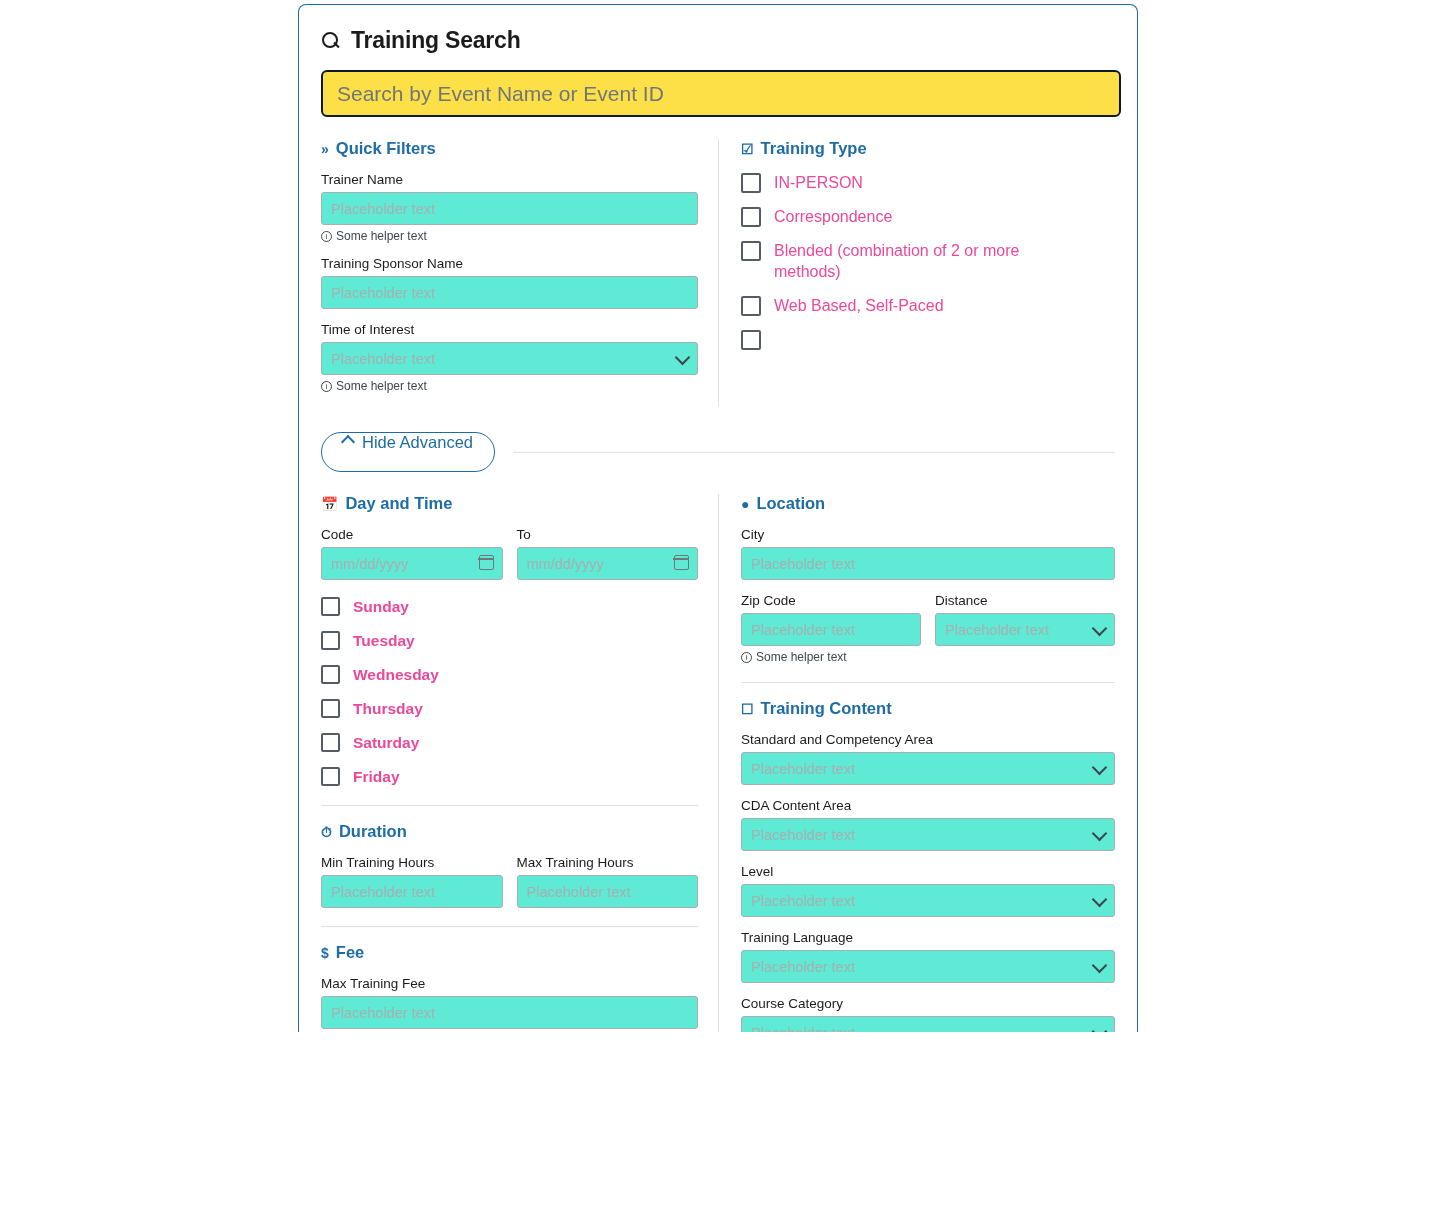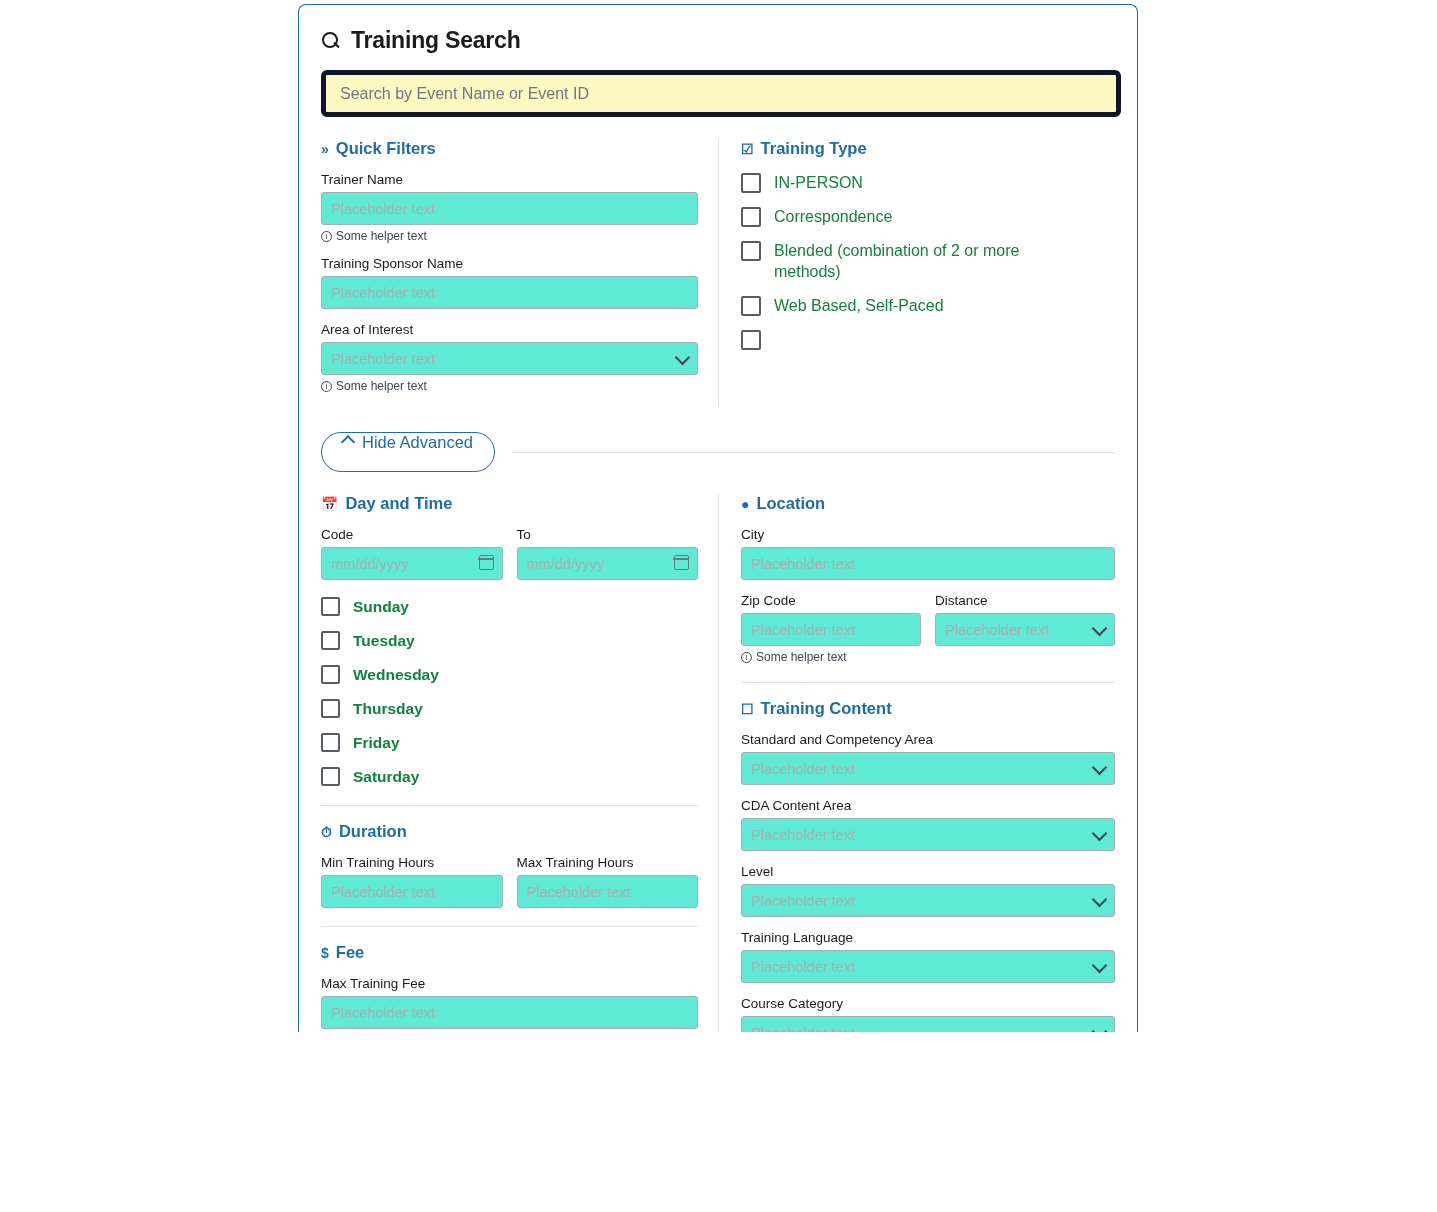--- a/index.html
+++ b/index.html
@@ -62,27 +62,27 @@
     left: 12px; top: 13px;
     width: 7px; height: 2px;
     background: #1b1b1b;
     transform: rotate(45deg);
   }
 
   .main-search {
     margin-top: 16px;
     width: 800px;
     height: 47px;
-    border: 5px solid #0f172a;
+    border: 2px solid #0f172a;
     border-radius: 6px;
     padding: 0 14px;
-    font-size: 16px;
+    font-size: 21px;
     color: #71767a;
     font-family: "Liberation Sans", sans-serif;
-    background: #fef9c3;
+    background: #fde047;
   }
   .main-search::placeholder { color: #71767a; }
 
   
   .cols {
     display: flex;
     margin-top: 22px;
   }
   .col-left { width: 400px; padding-right: 20px; }
   .col-right { width: 400px; padding-left: 22px; border-left: 1px solid #dfe1e2; }
@@ -163,21 +163,21 @@
   .cb-box {
     width: 20px; height: 20px;
     min-width: 20px;
     border: 2px solid #565c65;
     border-radius: 2px;
     background: #fff;
     margin-top: 1px;
   }
   .cb-label {
     font-size: 16px;
-    color: #15803d;
+    color: #ec4899;
     line-height: 21px;
     max-width: 260px;
   }
   .cb-row.small .cb-box { width: 19px; height: 19px; min-width: 19px; }
   .cb-row.small .cb-label { font-size: 15.5px; font-weight: bold; }
 
   
   .adv-wrap {
     display: flex;
     align-items: center;
@@ -296,21 +296,21 @@
             <span>Some helper text</span>
           </div>
         </div>
 
         <div class="field">
           <label class="field-label">Training Sponsor Name</label>
           <input class="txt" placeholder="Placeholder text" style="">
         </div>
 
         <div class="field">
-          <label class="field-label">Area of Interest</label>
+          <label class="field-label">Time of Interest</label>
           <div class="select-wrap">
             <input class="txt" placeholder="Placeholder text" style="">
             <span class="chev"></span>
           </div>
           <div class="helper">
             <span class="i-circle">i</span>
             <span>Some helper text</span>
           </div>
         </div>
       </div>
@@ -391,25 +391,25 @@
           <div class="cb-row small">
             <span class="cb-box"></span>
             <span class="cb-label">Wednesday</span>
           </div>
           <div class="cb-row small">
             <span class="cb-box"></span>
             <span class="cb-label">Thursday</span>
           </div>
           <div class="cb-row small">
             <span class="cb-box"></span>
-            <span class="cb-label">Friday</span>
+            <span class="cb-label">Saturday</span>
           </div>
           <div class="cb-row small">
             <span class="cb-box"></span>
-            <span class="cb-label">Saturday</span>
+            <span class="cb-label">Friday</span>
           </div>
         </div>
 
         <div class="divider-h"></div>
 
         <div class="section-head">
           <span class="sec-icon">⏱</span>
           <span>Duration</span>
         </div>
 

